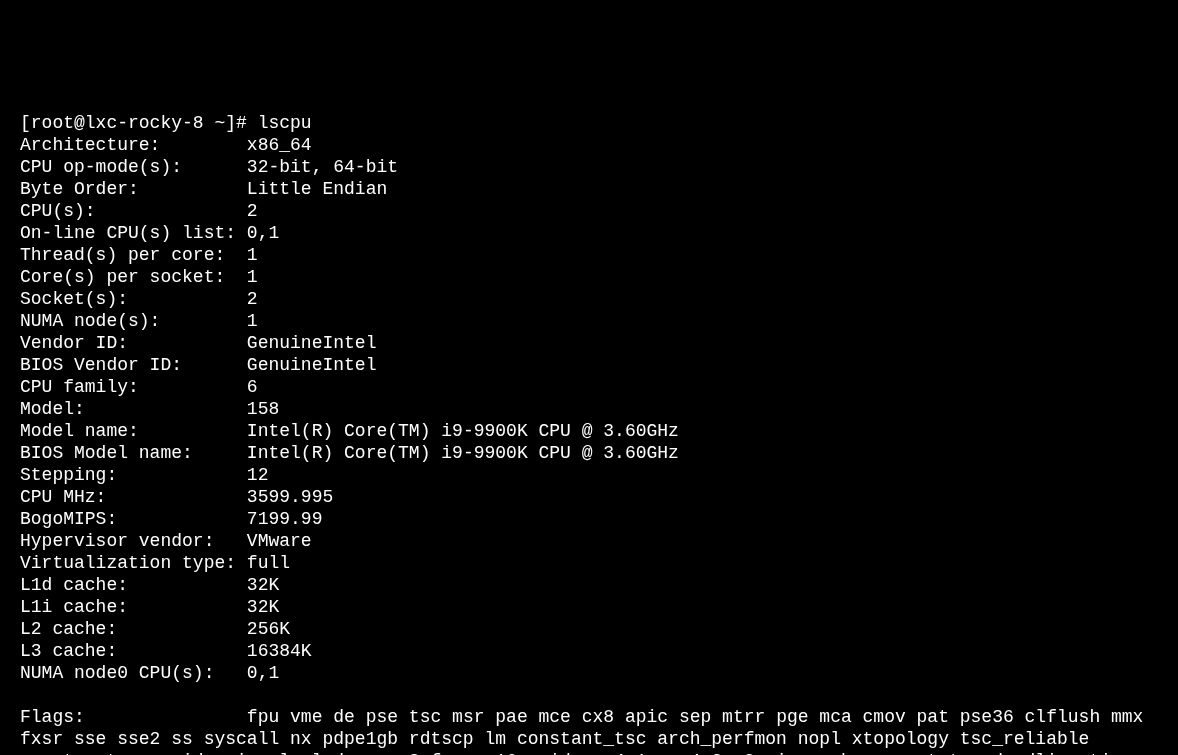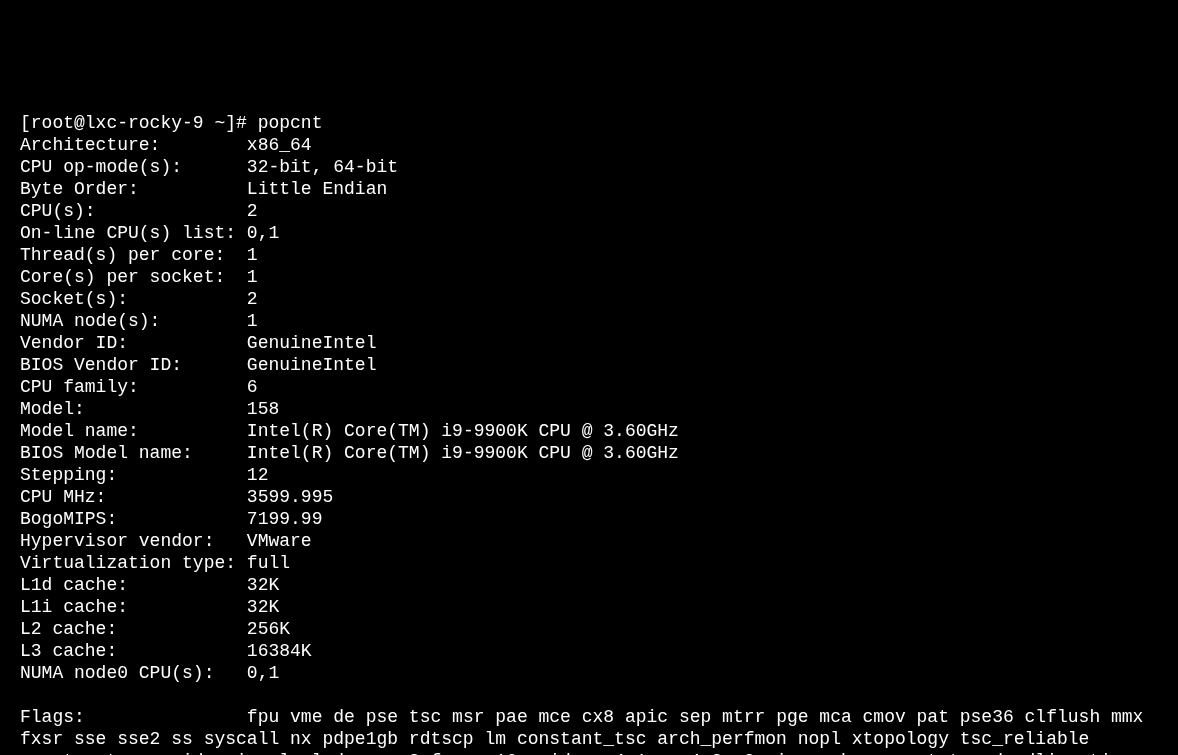--- a/index.html
+++ b/index.html
@@ -27,20 +27,20 @@
       white-space: pre-wrap;
       word-break: break-word;
     }
   </style>
 </head>
 <body>
 
 
 
 <div class="terminal">
-<span>[root@lxc-rocky-9 ~]# </span><span>popcnt</span>
+<span>[root@lxc-rocky-8 ~]# </span><span>lscpu</span>
 <div id="fields-container"><div><span>Architecture:        </span><span>x86_64</span></div><div><span>CPU op-mode(s):      </span><span>32-bit, 64-bit</span></div><div><span>Byte Order:          </span><span>Little Endian</span></div><div><span>CPU(s):              </span><span>2</span></div><div><span>On-line CPU(s) list: </span><span>0,1</span></div><div><span>Thread(s) per core:  </span><span>1</span></div><div><span>Core(s) per socket:  </span><span>1</span></div><div><span>Socket(s):           </span><span>2</span></div><div><span>NUMA node(s):        </span><span>1</span></div><div><span>Vendor ID:           </span><span>GenuineIntel</span></div><div><span>BIOS Vendor ID:      </span><span>GenuineIntel</span></div><div><span>CPU family:          </span><span>6</span></div><div><span>Model:               </span><span>158</span></div><div><span>Model name:          </span><span>Intel(R) Core(TM) i9-9900K CPU @ 3.60GHz</span></div><div><span>BIOS Model name:     </span><span>Intel(R) Core(TM) i9-9900K CPU @ 3.60GHz</span></div><div><span>Stepping:            </span><span>12</span></div><div><span>CPU MHz:             </span><span>3599.995</span></div><div><span>BogoMIPS:            </span><span>7199.99</span></div><div><span>Hypervisor vendor:   </span><span>VMware</span></div><div><span>Virtualization type: </span><span>full</span></div><div><span>L1d cache:           </span><span>32K</span></div><div><span>L1i cache:           </span><span>32K</span></div><div><span>L2 cache:            </span><span>256K</span></div><div><span>L3 cache:            </span><span>16384K</span></div><div><span>NUMA node0 CPU(s):   </span><span>0,1</span></div></div>
 <div class="flags-wrap"><span id="flags-full"><span>Flags:               </span><span>fpu vme de pse tsc msr pae mce cx8 apic sep mtrr pge mca cmov pat pse36 clflush mmx fxsr sse sse2 ss syscall nx pdpe1gb rdtscp lm constant_tsc arch_perfmon nopl xtopology tsc_reliable nonstop_tsc cpuid pni pclmulqdq ssse3 fma cx16 pcid sse4_1 sse4_2 x2apic movbe popcnt tsc_deadline_timer aes xsave avx f16c rdrand hypervisor lahf_lm abm 3dnowprefetch cpuid_fault invpcid_single ssbd ibrs ibpb stibp fsgsbase tsc_adjust bmi1 avx2 smep bmi2 invpcid rdseed adx smap clflushopt xsaveopt xsavec xgetbv1 xsaves arat md_clear flush_l1d arch_capabilities</span></span></div>
 
 </div>
 
 
 
 
 </body></html>

